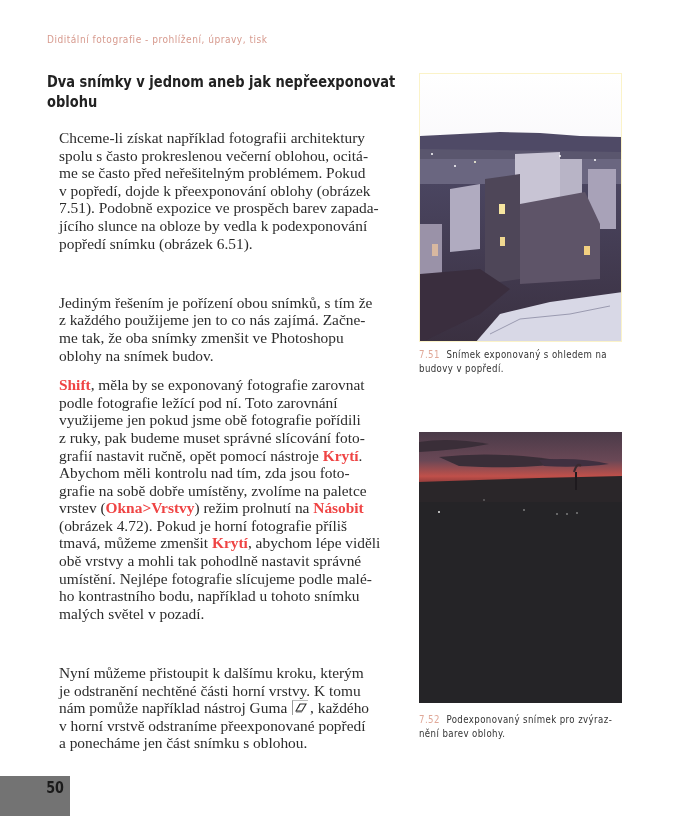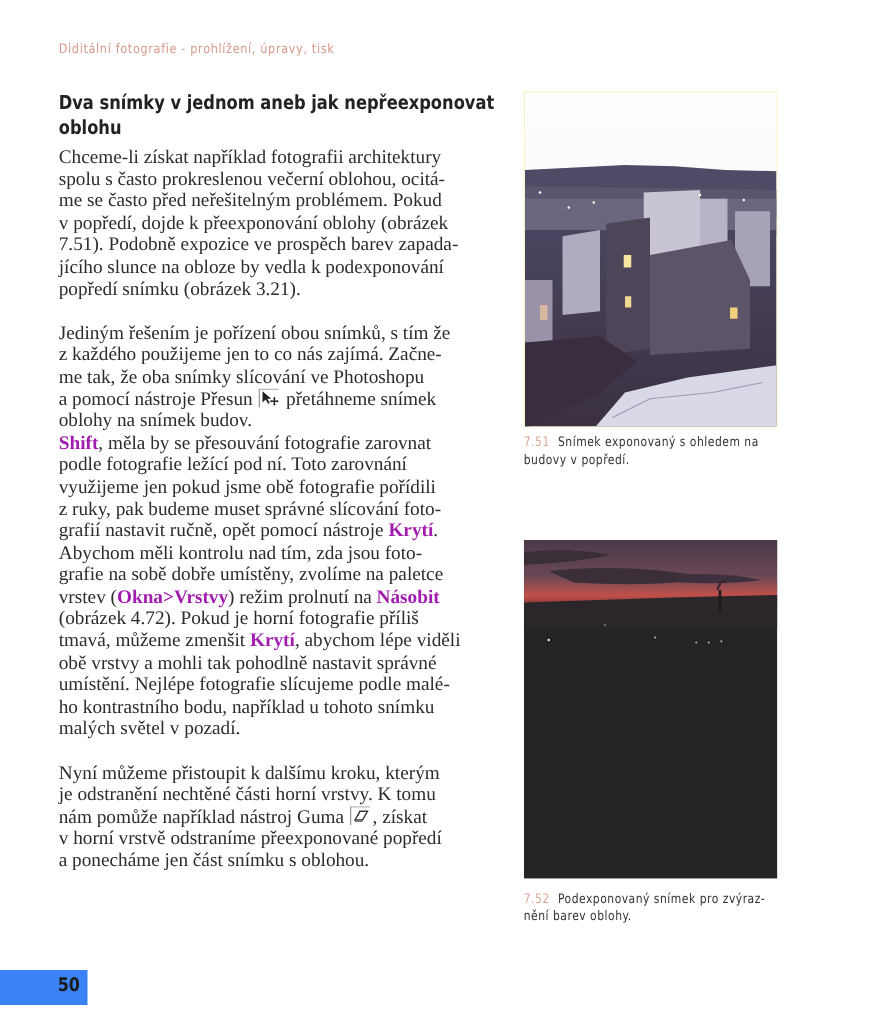--- a/index.html
+++ b/index.html
@@ -18,46 +18,46 @@
   .section-title {
     position: absolute; left: 47px; top: 72px; width: 420px;
     font-family: "DejaVu Sans", "Liberation Sans", sans-serif;
     font-weight: bold; font-size: 15.5px; line-height: 20px; color: #222;
     transform: scaleX(0.84); transform-origin: left top;
   }
   .body-col {
     position: absolute; left: 47px; top: 117px; width: 340px;
     font-size: 15.4px; line-height: 17.6px; color: #2c2c2c;
   }
-  .body-col p { margin: 0; }
+  .body-col p { margin: 12px; }
   .body-col .gap { height: 17.6px; }
   .line { display: block; white-space: nowrap; }
-  b { font-weight: bold; color: #a21caf; }
+  b { font-weight: bold; color: #ef4444; }
   .tool-icon {
     display: inline-block; width: 15px; height: 14px; vertical-align: -2px;
     border-left: 1px solid #999; border-top: 1px solid #bbb; margin: 0 2px 0 1px;
     position: relative;
   }
   .tool-icon svg { position: absolute; left: 1px; top: 0; }
   .figure {
     position: absolute; left: 419px; width: 203px;
   }
   .photo { position: absolute; left: 0; width: 203px; overflow: hidden; }
   .photo-1 { top: 0; height: 269px; border: 1px solid #fbf3c8; box-sizing: border-box; }
   .photo-2 { top: 0; height: 271px; }
   .caption {
     position: absolute; left: 0; width: 240px;
     font-family: "DejaVu Sans", "Liberation Sans", sans-serif;
     font-size: 10.5px; line-height: 13.5px; color: #333; letter-spacing: 0.5px;
     transform: scaleX(0.82); transform-origin: left top;
   }
   .caption .num { color: #e0a898; margin-right: 8px; }
   .page-number {
-    position: absolute; left: 0; top: 776px; width: 70px; height: 28px;
-    background: #3b82f6;
+    position: absolute; left: 0; top: 776px; width: 70px; height: 40px;
+    background: #737373;
   }
   .page-number span {
     position: absolute; right: 6px; top: 3px;
     font-family: "DejaVu Sans", "Liberation Sans", sans-serif;
     font-weight: bold; font-size: 15px; color: #1a1a1a;
     transform: scaleX(0.85); transform-origin: right top;
   }
 </style>
 </head>
 <body>
@@ -70,41 +70,31 @@
 </div>
 
 <div class="body-col">
   <p>
     <span class="line">Chceme-li získat například fotografii architektury</span>
     <span class="line">spolu s často prokreslenou večerní oblohou, ocitá-</span>
     <span class="line">me se často před neřešitelným problémem. Pokud</span>
     <span class="line">v popředí, dojde k přeexponování oblohy (obrázek</span>
     <span class="line">7.51). Podobně expozice ve prospěch barev zapada-</span>
     <span class="line">jícího slunce na obloze by vedla k podexponování</span>
-    <span class="line">popředí snímku (obrázek 3.21).</span>
+    <span class="line">popředí snímku (obrázek 6.51).</span>
   </p>
   <div class="gap"></div>
   <p>
     <span class="line">Jediným řešením je pořízení obou snímků, s tím že</span>
     <span class="line">z každého použijeme jen to co nás zajímá. Začne-</span>
-    <span class="line">me tak, že oba snímky slícování ve Photoshopu</span>
-    <span class="line">
-      <span>a pomocí nástroje Přesun</span>
-      <span class="tool-icon">
-        <svg width="14" height="13" viewBox="0 0 14 13">
-          <path d="M1 1 L1 10 L3.5 7.5 L5.5 11 L6.8 10.3 L4.9 7 L8 7 Z" fill="#222"></path>
-          <path d="M10.5 6 L10.5 12 M7.5 9 L13.5 9" stroke="#222" stroke-width="1.2"></path>
-          <path d="M10.5 5.5 L9.6 6.8 L11.4 6.8 Z M10.5 12.5 L9.6 11.2 L11.4 11.2 Z M7 9 L8.3 8.1 L8.3 9.9 Z M14 9 L12.7 8.1 L12.7 9.9 Z" fill="#222"></path>
-        </svg>
-      </span><span> přetáhneme snímek</span>
-    </span>
+    <span class="line">me tak, že oba snímky zmenšit ve Photoshopu</span>
     <span class="line">oblohy na snímek budov.</span>
   </p>
   <p>
-    <span class="line"><b>Shift</b><span>, měla by se přesouvání fotografie zarovnat</span></span>
+    <span class="line"><b>Shift</b><span>, měla by se exponovaný fotografie zarovnat</span></span>
     <span class="line">podle fotografie ležící pod ní. Toto zarovnání</span>
     <span class="line">využijeme jen pokud jsme obě fotografie pořídili</span>
     <span class="line">z ruky, pak budeme muset správné slícování foto-</span>
     <span class="line"><span>grafií nastavit ručně, opět pomocí nástroje </span><b>Krytí</b><span>.</span></span>
     <span class="line">Abychom měli kontrolu nad tím, zda jsou foto-</span>
     <span class="line">grafie na sobě dobře umístěny, zvolíme na paletce</span>
     <span class="line"><span>vrstev (</span><b>Okna&gt;Vrstvy</b><span>) režim prolnutí na </span><b>Násobit</b></span>
     <span class="line">(obrázek 4.72). Pokud je horní fotografie příliš</span>
     <span class="line"><span>tmavá, můžeme zmenšit </span><b>Krytí</b><span>, abychom lépe viděli</span></span>
     <span class="line">obě vrstvy a mohli tak pohodlně nastavit správné</span>
@@ -117,21 +107,21 @@
     <span class="line">Nyní můžeme přistoupit k dalšímu kroku, kterým</span>
     <span class="line">je odstranění nechtěné části horní vrstvy. K tomu</span>
     <span class="line">
       <span>nám pomůže například nástroj Guma</span>
       <span class="tool-icon">
         <svg width="14" height="13" viewBox="0 0 14 13">
           <path d="M2 10 L6 3 L12 3 L8 10 Z" fill="none" stroke="#333" stroke-width="1.1"></path>
           <path d="M2 10 L8 10 L8 11.5 L2 11.5 Z" fill="#777"></path>
           <path d="M6 3 L4 7" stroke="#333" stroke-width="0.8"></path>
         </svg>
-      </span><span>, získat</span>
+      </span><span>, každého</span>
     </span>
     <span class="line">v horní vrstvě odstraníme přeexponované popředí</span>
     <span class="line">a ponecháme jen část snímku s oblohou.</span>
   </p>
 </div>
 
 <div class="figure" style="top:73px;">
   <div class="photo photo-1">
     <svg width="203" height="269" viewBox="0 0 203 269" preserveAspectRatio="none">
       <defs>

